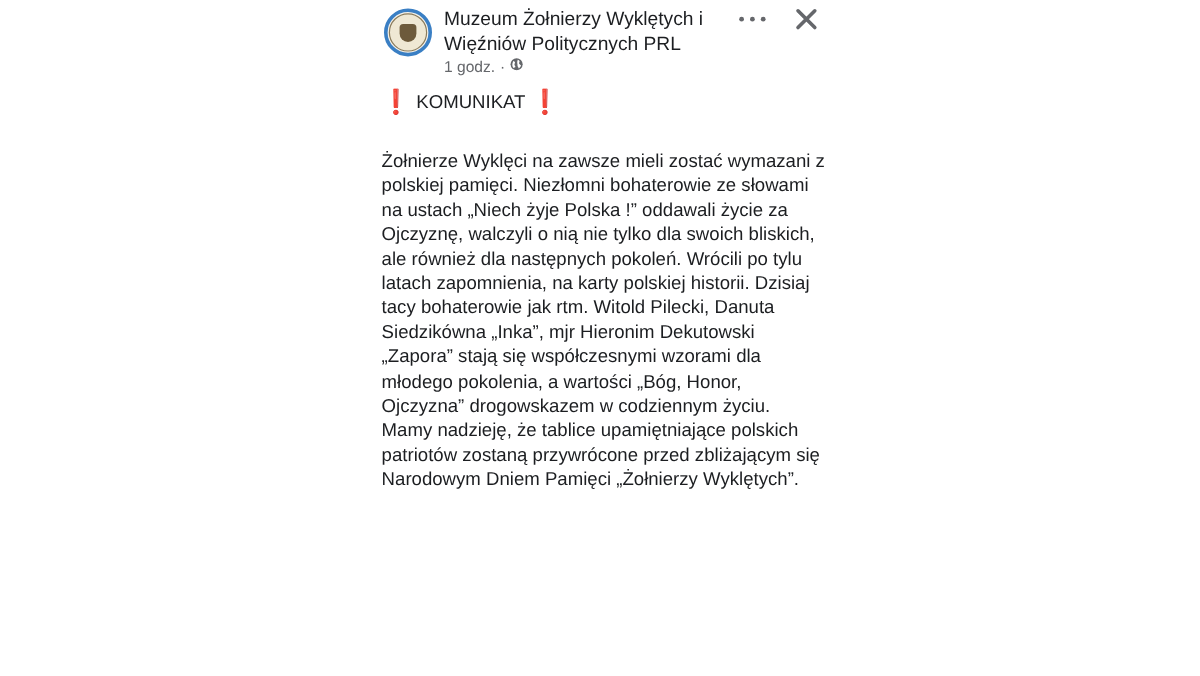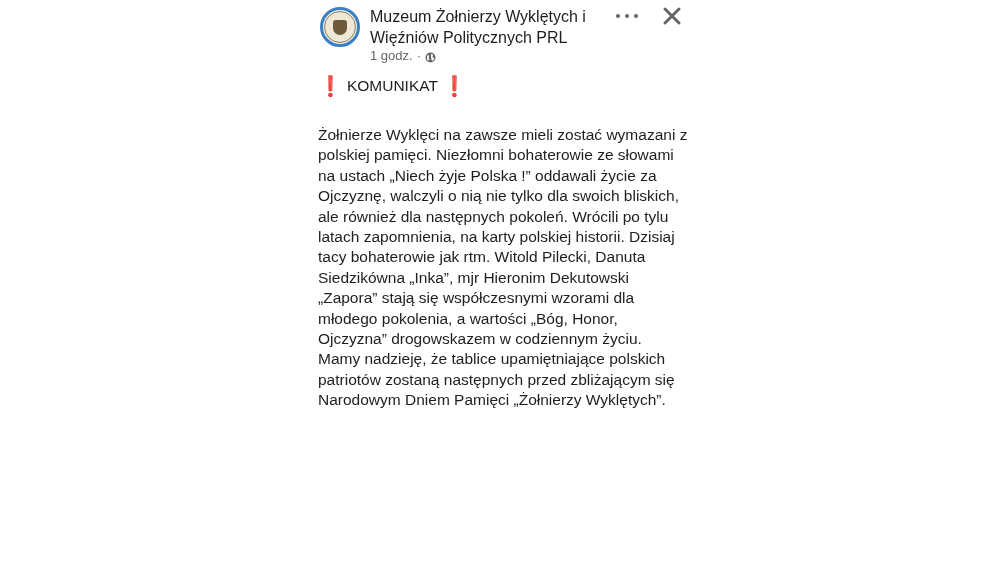--- a/index.html
+++ b/index.html
@@ -66,21 +66,21 @@
       line-height: 21px;
       color: #1c1e21;
     }
     .meta {
       position: absolute;
       left: 52px;
       top: 48px;
       font-size: 13px;
       color: #65676b;
       display: flex;
-      align-items: flex-end;
+      align-items: flex-start;
       gap: 4px;
     }
     .globe {
       display: inline-block;
       width: 11px;
       height: 11px;
     }
     .more-button {
       position: absolute;
       left: 298px;
@@ -161,15 +161,15 @@
     </svg>
   </div>
 
   <div class="body-text">
     <div class="headline">
       <span class="excl">❗</span>
       <span>KOMUNIKAT</span>
       <span class="excl">❗</span>
     </div>
     <p class="para">Żołnierze Wyklęci na zawsze mieli zostać wymazani z polskiej pamięci. Niezłomni bohaterowie ze słowami na ustach „Niech żyje Polska !” oddawali życie za Ojczyznę, walczyli o nią nie tylko dla swoich bliskich, ale również dla następnych pokoleń. Wrócili po tylu latach zapomnienia, na karty polskiej historii. Dzisiaj tacy bohaterowie jak rtm. Witold Pilecki, Danuta Siedzikówna „Inka”, mjr Hieronim Dekutowski „Zapora” stają się współczesnymi wzorami dla młodego pokolenia, a wartości „Bóg, Honor, Ojczyzna” drogowskazem w codziennym życiu.</p>
-    <p class="para">Mamy nadzieję, że tablice upamiętniające polskich patriotów zostaną następnych przed zbliżającym się Narodowym Dniem Pamięci „Żołnierzy Wyklętych”.</p>
+    <p class="para">Mamy nadzieję, że tablice upamiętniające polskich patriotów zostaną przywrócone przed zbliżającym się Narodowym Dniem Pamięci „Żołnierzy Wyklętych”.</p>
   </div>
 </div>
 
 </body></html>

